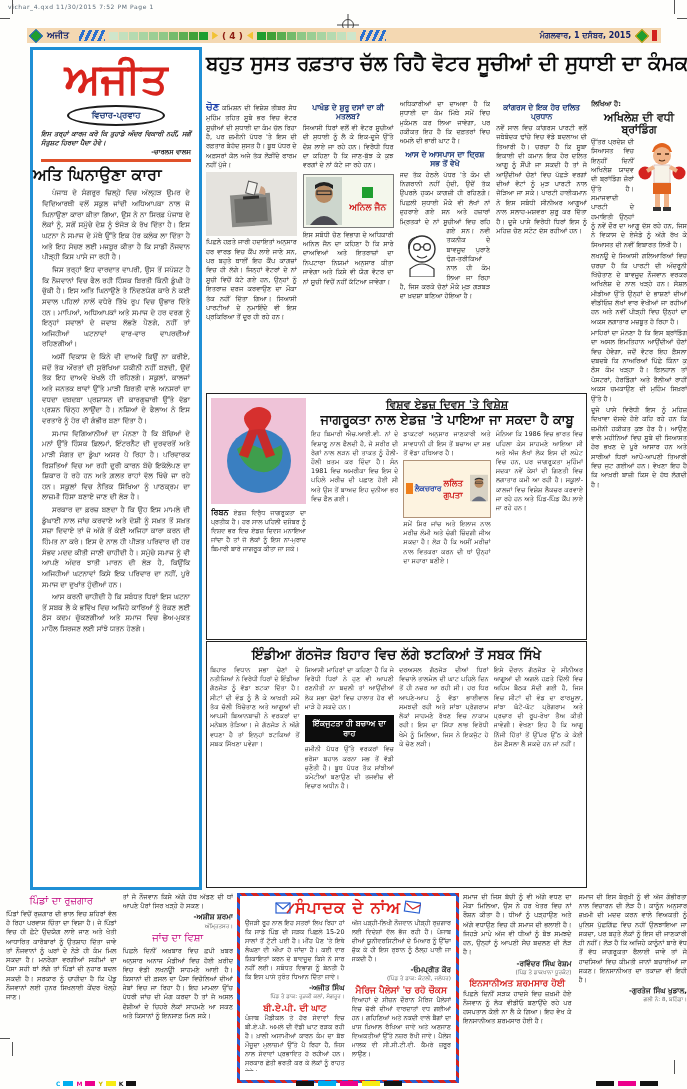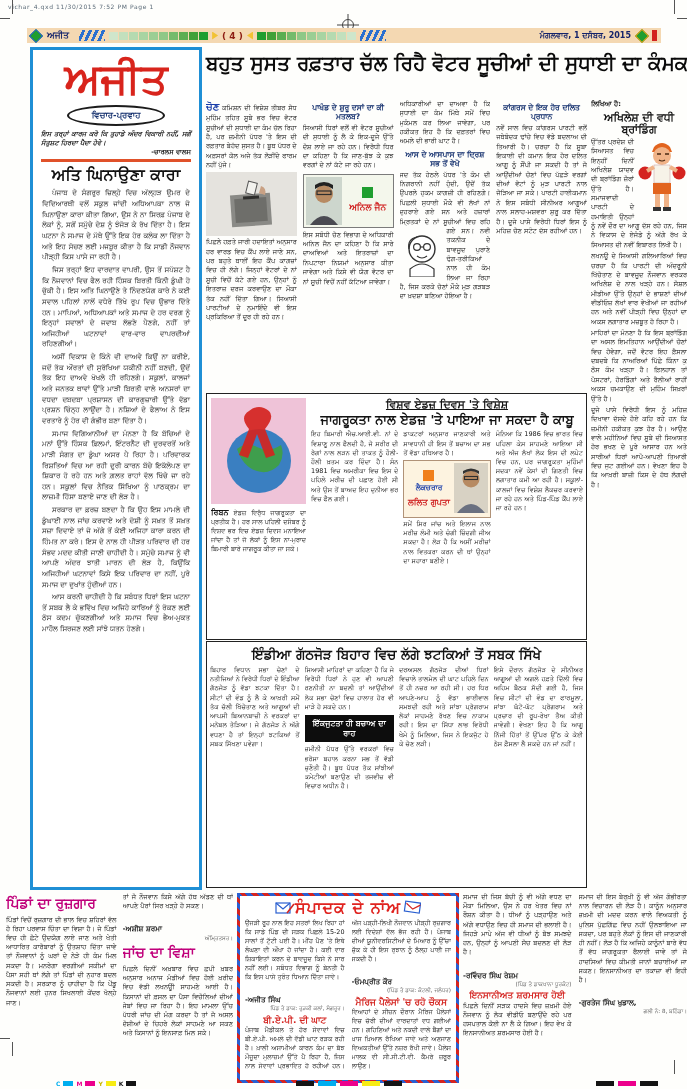--- a/index.html
+++ b/index.html
@@ -24,21 +24,21 @@
   .red-end{width:5px;height:11px;background:#d2231f;margin-left:3px;}
   
   .masthead-box{position:absolute;left:30px;top:47px;width:172px;height:843px;border:3px solid #1f8fd5;
                 box-sizing:border-box;background:#fff;}
   .logo{font-size:42px;font-weight:bold;color:#d8241c;text-align:center;line-height:1.2;margin-top:4px;}
   .oval{width:94px;height:17px;border:2px solid #1c1c1c;border-radius:50%;margin:1px auto 2px;
         display:flex;align-items:center;justify-content:center;font-size:8.5px;font-weight:bold;color:#14306e;}
   .quote{font-size:6.7px;font-weight:bold;font-style:italic;padding:2px 8px 0;text-align:justify;line-height:1.35;}
   .quote-author{font-size:6.7px;font-weight:bold;text-align:right;padding:0 8px;}
   .rule-orange{height:3px;background:#e0512a;margin:3px 8px;}
-  .ed-title{font-size:16px;font-weight:bold;text-align:center;margin:2px 0 4px;}
+  .ed-title{font-size:16px;font-weight:bold;text-align:left;margin:2px 0 4px;}
   .ed-body{padding:0 9px;font-size:7.1px;line-height:1.5;text-align:justify;}
   .ed-body p{margin:0 0 2px;text-indent:10px;}
   
   .headline-main{position:absolute;left:206px;top:52px;width:480px;font-size:20px;font-weight:bold;
                  text-align:center;line-height:1.1;color:#0a0a0a;white-space:nowrap;}
   .cols-top{position:absolute;left:206px;top:100px;width:381px;height:289px;display:flex;gap:6px;overflow:hidden;}
   .ncol{flex:1;font-size:6.6px;line-height:1.42;text-align:justify;overflow:hidden;}
   .lead-word{color:#1b3faa;font-weight:bold;font-size:10px;}
   .subhead{color:#14306e;font-weight:bold;font-size:7.6px;text-align:center;line-height:1.25;margin:3px 0 2px;}
   .sketch{width:100%;height:64px;background:#e5e3de;margin:2px 0;display:flex;align-items:center;justify-content:center;}
@@ -64,37 +64,37 @@
   .aids-cap{position:absolute;left:4px;top:113px;width:95px;height:128px;font-size:6.4px;line-height:1.4;
             text-align:justify;overflow:hidden;}
   .cap-lead{font-weight:bold;font-size:8px;}
   .aids-right{position:absolute;left:104px;top:4px;width:272px;height:238px;overflow:hidden;}
   .kicker{font-size:11px;font-weight:bold;text-align:center;text-decoration:underline;}
   .aids-head{font-size:13px;font-weight:bold;text-align:center;line-height:1.1;margin:2px 0 3px;white-space:nowrap;}
   .aids-cols{display:flex;gap:5px;height:196px;overflow:hidden;}
   .acol{flex:1;font-size:6.5px;line-height:1.42;text-align:justify;overflow:hidden;}
   .lgcard{border:1px solid #b09278;background:#fdf3e0;height:58px;margin:2px 0;display:flex;
           padding:2px;box-sizing:border-box;gap:2px;}
-  .lg-left{flex:1;display:flex;flex-direction:column;align-items:center;justify-content:center;gap:2px;}
+  .lg-left{flex:1;display:flex;flex-direction:row;align-items:center;justify-content:center;gap:2px;}
   .lg-label{color:#1b3faa;font-weight:bold;font-size:7.5px;}
   .lg-name{color:#d02020;font-weight:bold;font-size:8.5px;}
   
   .india-box{position:absolute;left:206px;top:641px;width:381px;height:247px;border:1px solid #222;
              box-sizing:border-box;background:#fff;padding:3px;}
   .india-head{font-size:13.5px;font-weight:bold;text-align:center;margin:1px 0 3px;white-space:nowrap;}
   .india-cols{display:flex;gap:5px;height:218px;overflow:hidden;}
   .icol{flex:1;font-size:6.5px;line-height:1.42;text-align:justify;overflow:hidden;}
   .pullquote{background:#0d0d0d;color:#fff;font-weight:bold;font-size:8px;text-align:center;
              padding:4px 2px;margin:3px 0;line-height:1.2;}
   
   .letters-left{position:absolute;left:6px;top:893px;width:227px;height:190px;display:flex;gap:6px;overflow:hidden;}
   .lcol{flex:1;font-size:6.6px;line-height:1.4;text-align:justify;overflow:hidden;}
-  .mag-head{color:#c0007b;font-weight:bold;font-size:14px;text-align:left;margin:1px 0 2px;}
+  .mag-head{color:#c0007b;font-weight:normal;font-size:10px;text-align:center;margin:1px 0 2px;}
   .red-head{color:#d42420;font-weight:bold;font-size:9px;text-align:center;margin:2px 0 1px;line-height:1.15;}
-  .sig{display:block;text-align:left;font-weight:bold;font-size:7.2px;margin-top:13px;}
+  .sig{display:block;text-align:right;font-weight:bold;font-size:7.2px;margin-top:1px;}
   .sig-sub{display:block;text-align:right;font-size:5.6px;color:#555;}
   .editor-box{position:absolute;left:237px;top:893px;width:222px;height:190px;
               background:repeating-linear-gradient(45deg,#d42420 0 4px,#2a5fd0 4px 8px);
               padding:3px;box-sizing:border-box;}
   .editor-inner{background:#fff;width:100%;height:100%;box-sizing:border-box;padding:2px 5px;overflow:hidden;}
   .editor-title{display:flex;align-items:center;justify-content:center;margin-bottom:2px;}
   .editor-title-text{color:#e0231f;font-size:16px;font-weight:bold;letter-spacing:1px;white-space:nowrap;}
   .editor-cols{display:flex;gap:7px;height:152px;overflow:hidden;}
   .ecol{flex:1;font-size:6.4px;line-height:1.4;text-align:justify;overflow:hidden;}
   .letters-right{position:absolute;left:463px;top:893px;width:224px;height:192px;display:flex;gap:7px;overflow:hidden;}

